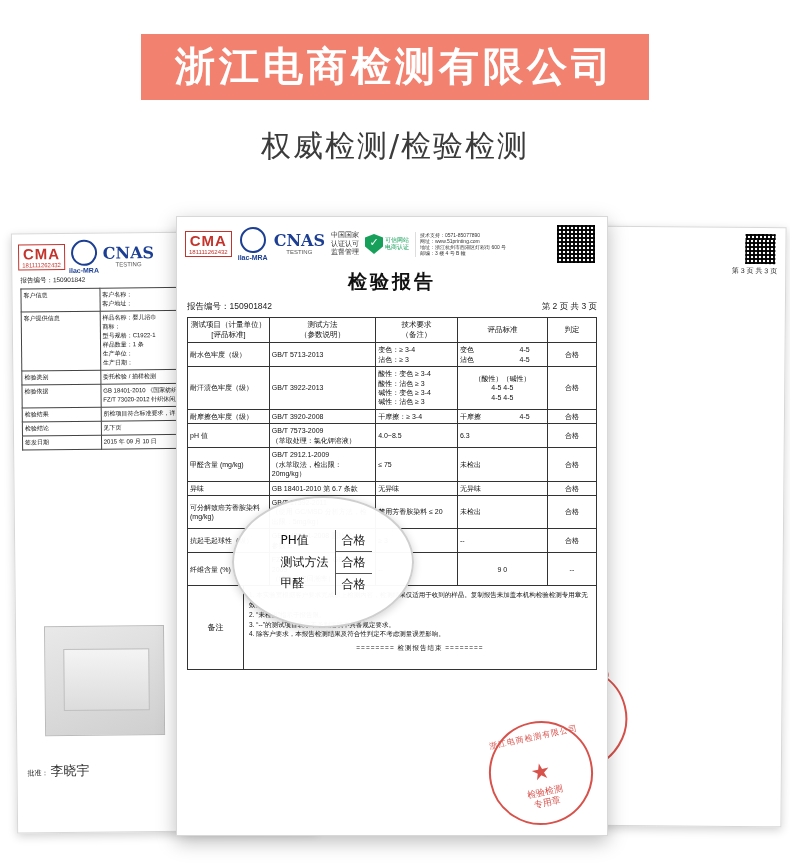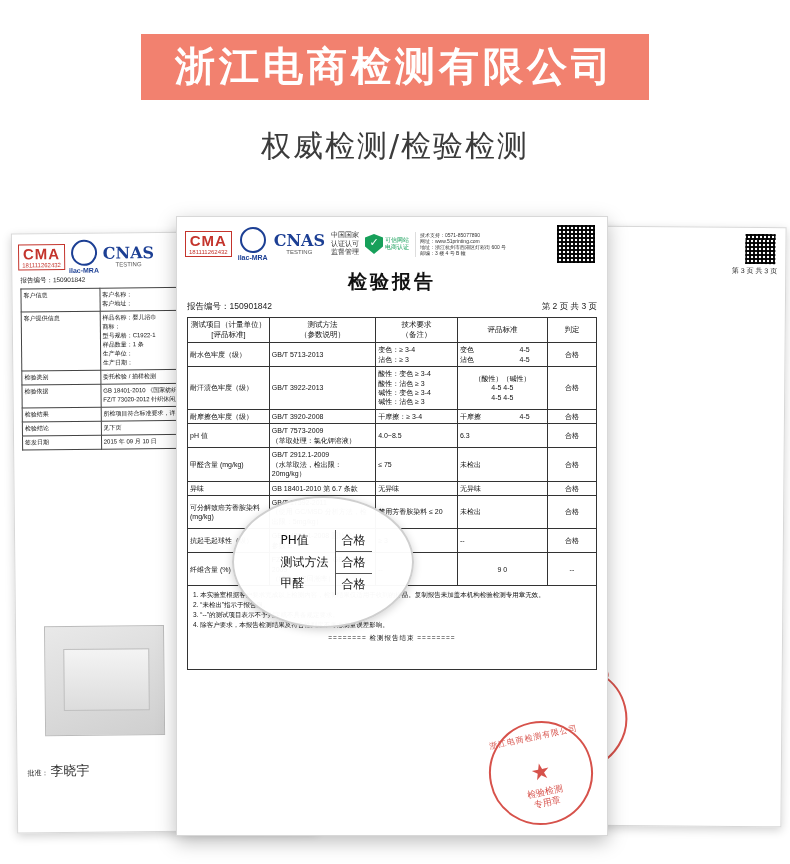--- a/index.html
+++ b/index.html
@@ -586,20 +586,21 @@
           <td style="white-space:pre-line">FZ/T 01057-2007、GB/T 2910-2009
 （结合公定回潮率）</td>
           <td>--</td>
           <td class="ctr">9 0</td>
           <td class="c-verdict">--</td>
         </tr>
       </tbody>
     </table>
 
     <div class="notes">
+      <div class="notes-label">备注</div>
       <div class="notes-body">
         <div>1. 本实验室根据客户要求完成以上检测内容，检测结果仅适用于收到的样品。复制报告未加盖本机构检验检测专用章无效。</div>
         <div>2. “未检出”指示于报告限。</div>
         <div>3. “--”的测试项目表示不予判定或不具备规定要求。</div>
         <div>4. 除客户要求，本报告检测结果及符合性判定不考虑测量误差影响。</div>
         <div class="notes-end">======== 检测报告结束 ========</div>
       </div>
     </div>
 
     <div class="stamp stamp-main">

